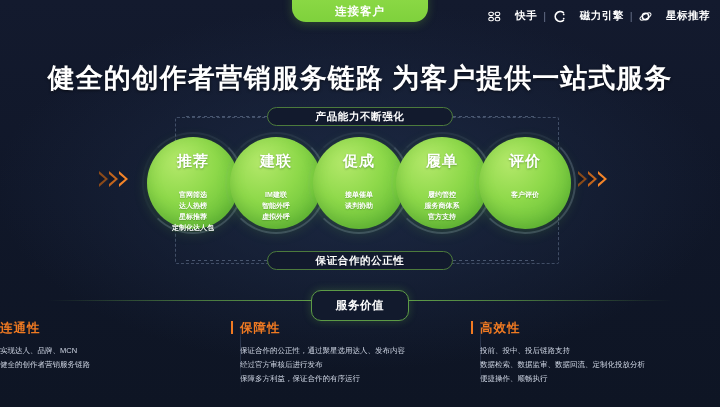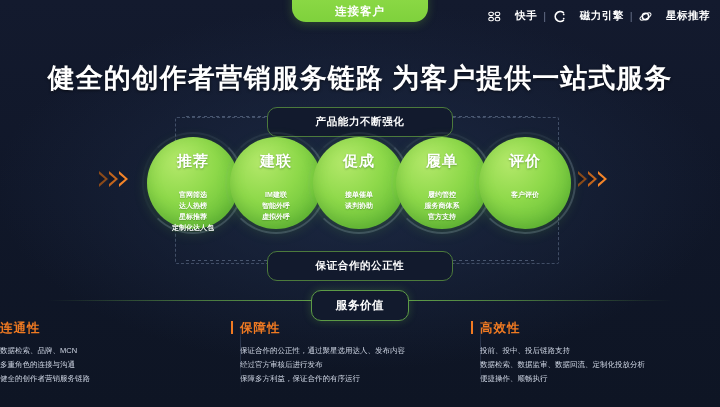--- a/index.html
+++ b/index.html
@@ -67,21 +67,21 @@
   .frame {
     position: absolute; left: 175px; top: 117px;
     width: 382px; height: 145px;
     border: 1px dashed rgba(150,170,200,0.35);
     border-radius: 2px;
   }
 
   
   .capsule {
     position: absolute;
-    height: 30px;
+    height: 19px;
     border: 1px solid #4c7a3c;
     border-radius: 10px;
     background: #121a2d;
     display: flex; align-items: center; justify-content: center;
     font-size: 10.5px; font-weight: bold; color: #ffffff;
     letter-spacing: .6px;
     white-space: nowrap;
     box-sizing: border-box;
   }
   .cap-top   { left: 50%; transform: translateX(-50%); top: 107px; width: 186px; }
@@ -332,22 +332,21 @@
   <div class="value-line right"></div>
   <div class="capsule cap-value">服务价值</div>
 
   <div class="vsep" style="left:240px;"></div>
   <div class="vsep" style="left:480px;"></div>
 
   <div class="values">
     <div class="vcol">
       <div class="vcol-title">连通性</div>
       <div class="vcol-lines">
-        <div>数据检索、品牌、MCN</div>
-        <div>多重角色的连接与沟通</div>
+        <div>实现达人、品牌、MCN</div>
         <div>健全的创作者营销服务链路</div>
       </div>
     </div>
     <div class="vcol">
       <div class="vcol-title">保障性</div>
       <div class="vcol-lines">
         <div>保证合作的公正性，通过聚星选用达人、发布内容</div>
         <div>经过官方审核后进行发布</div>
         <div>保障多方利益，保证合作的有序运行</div>
       </div>

